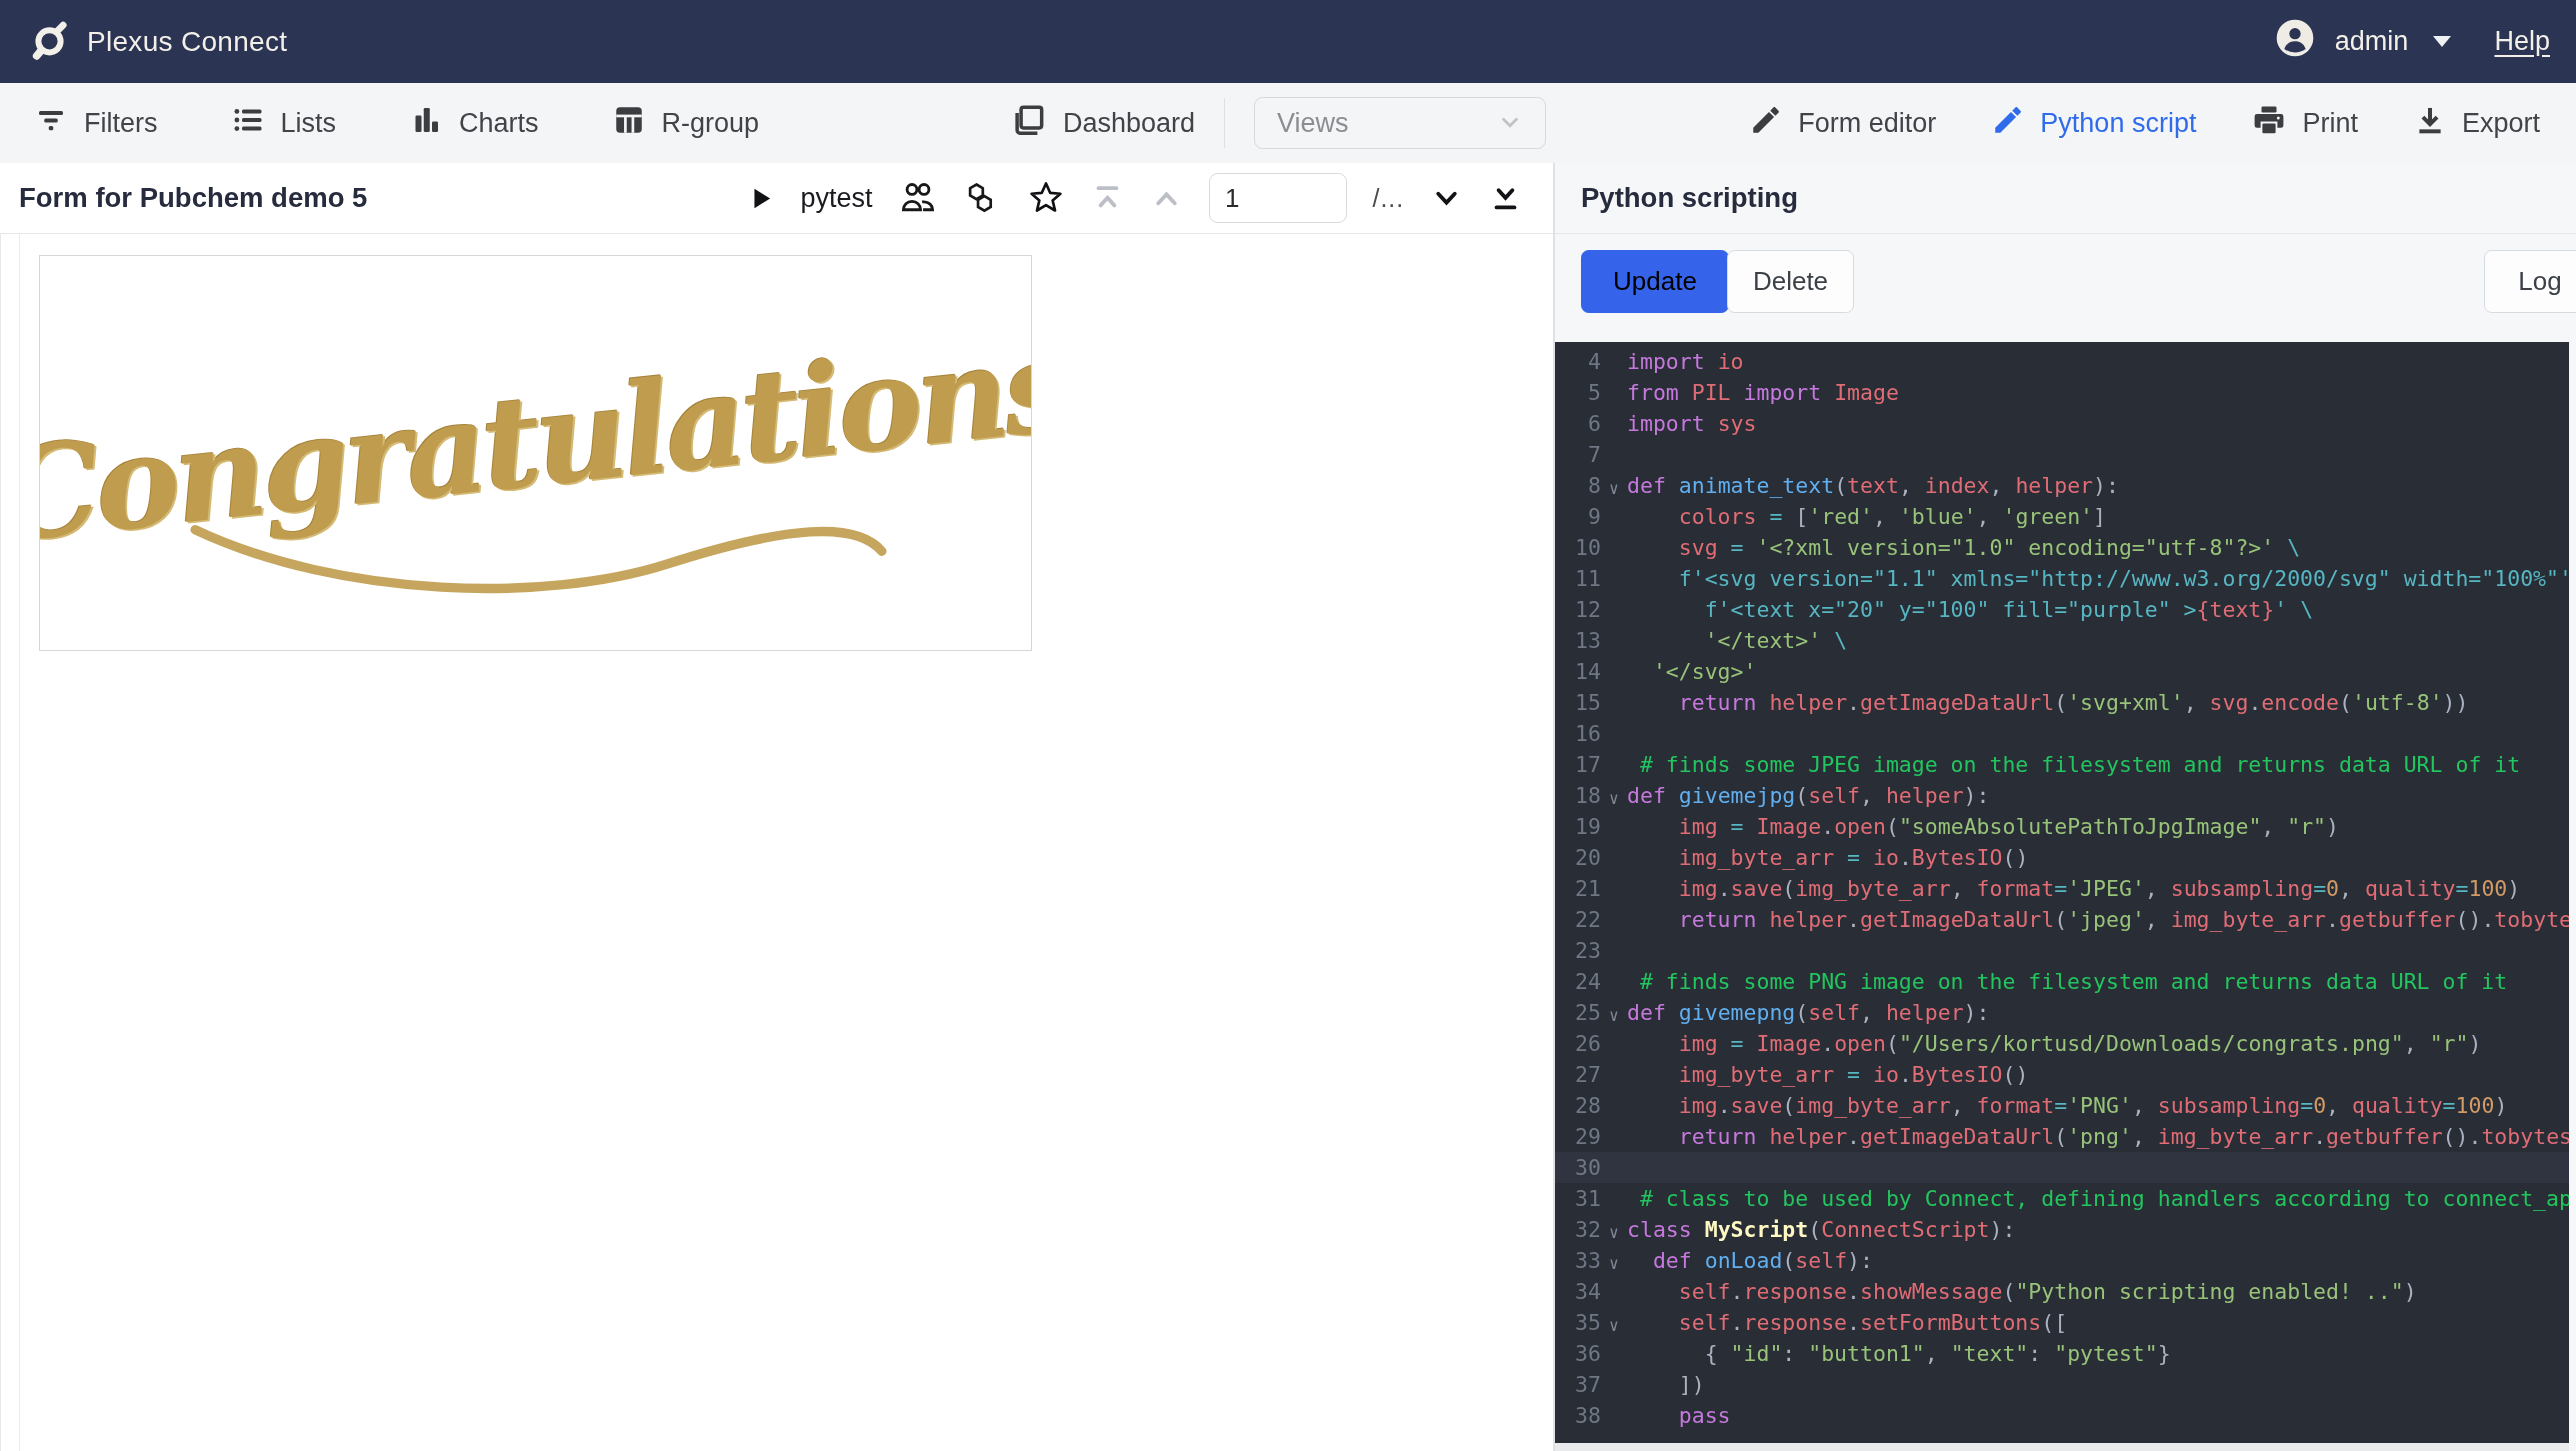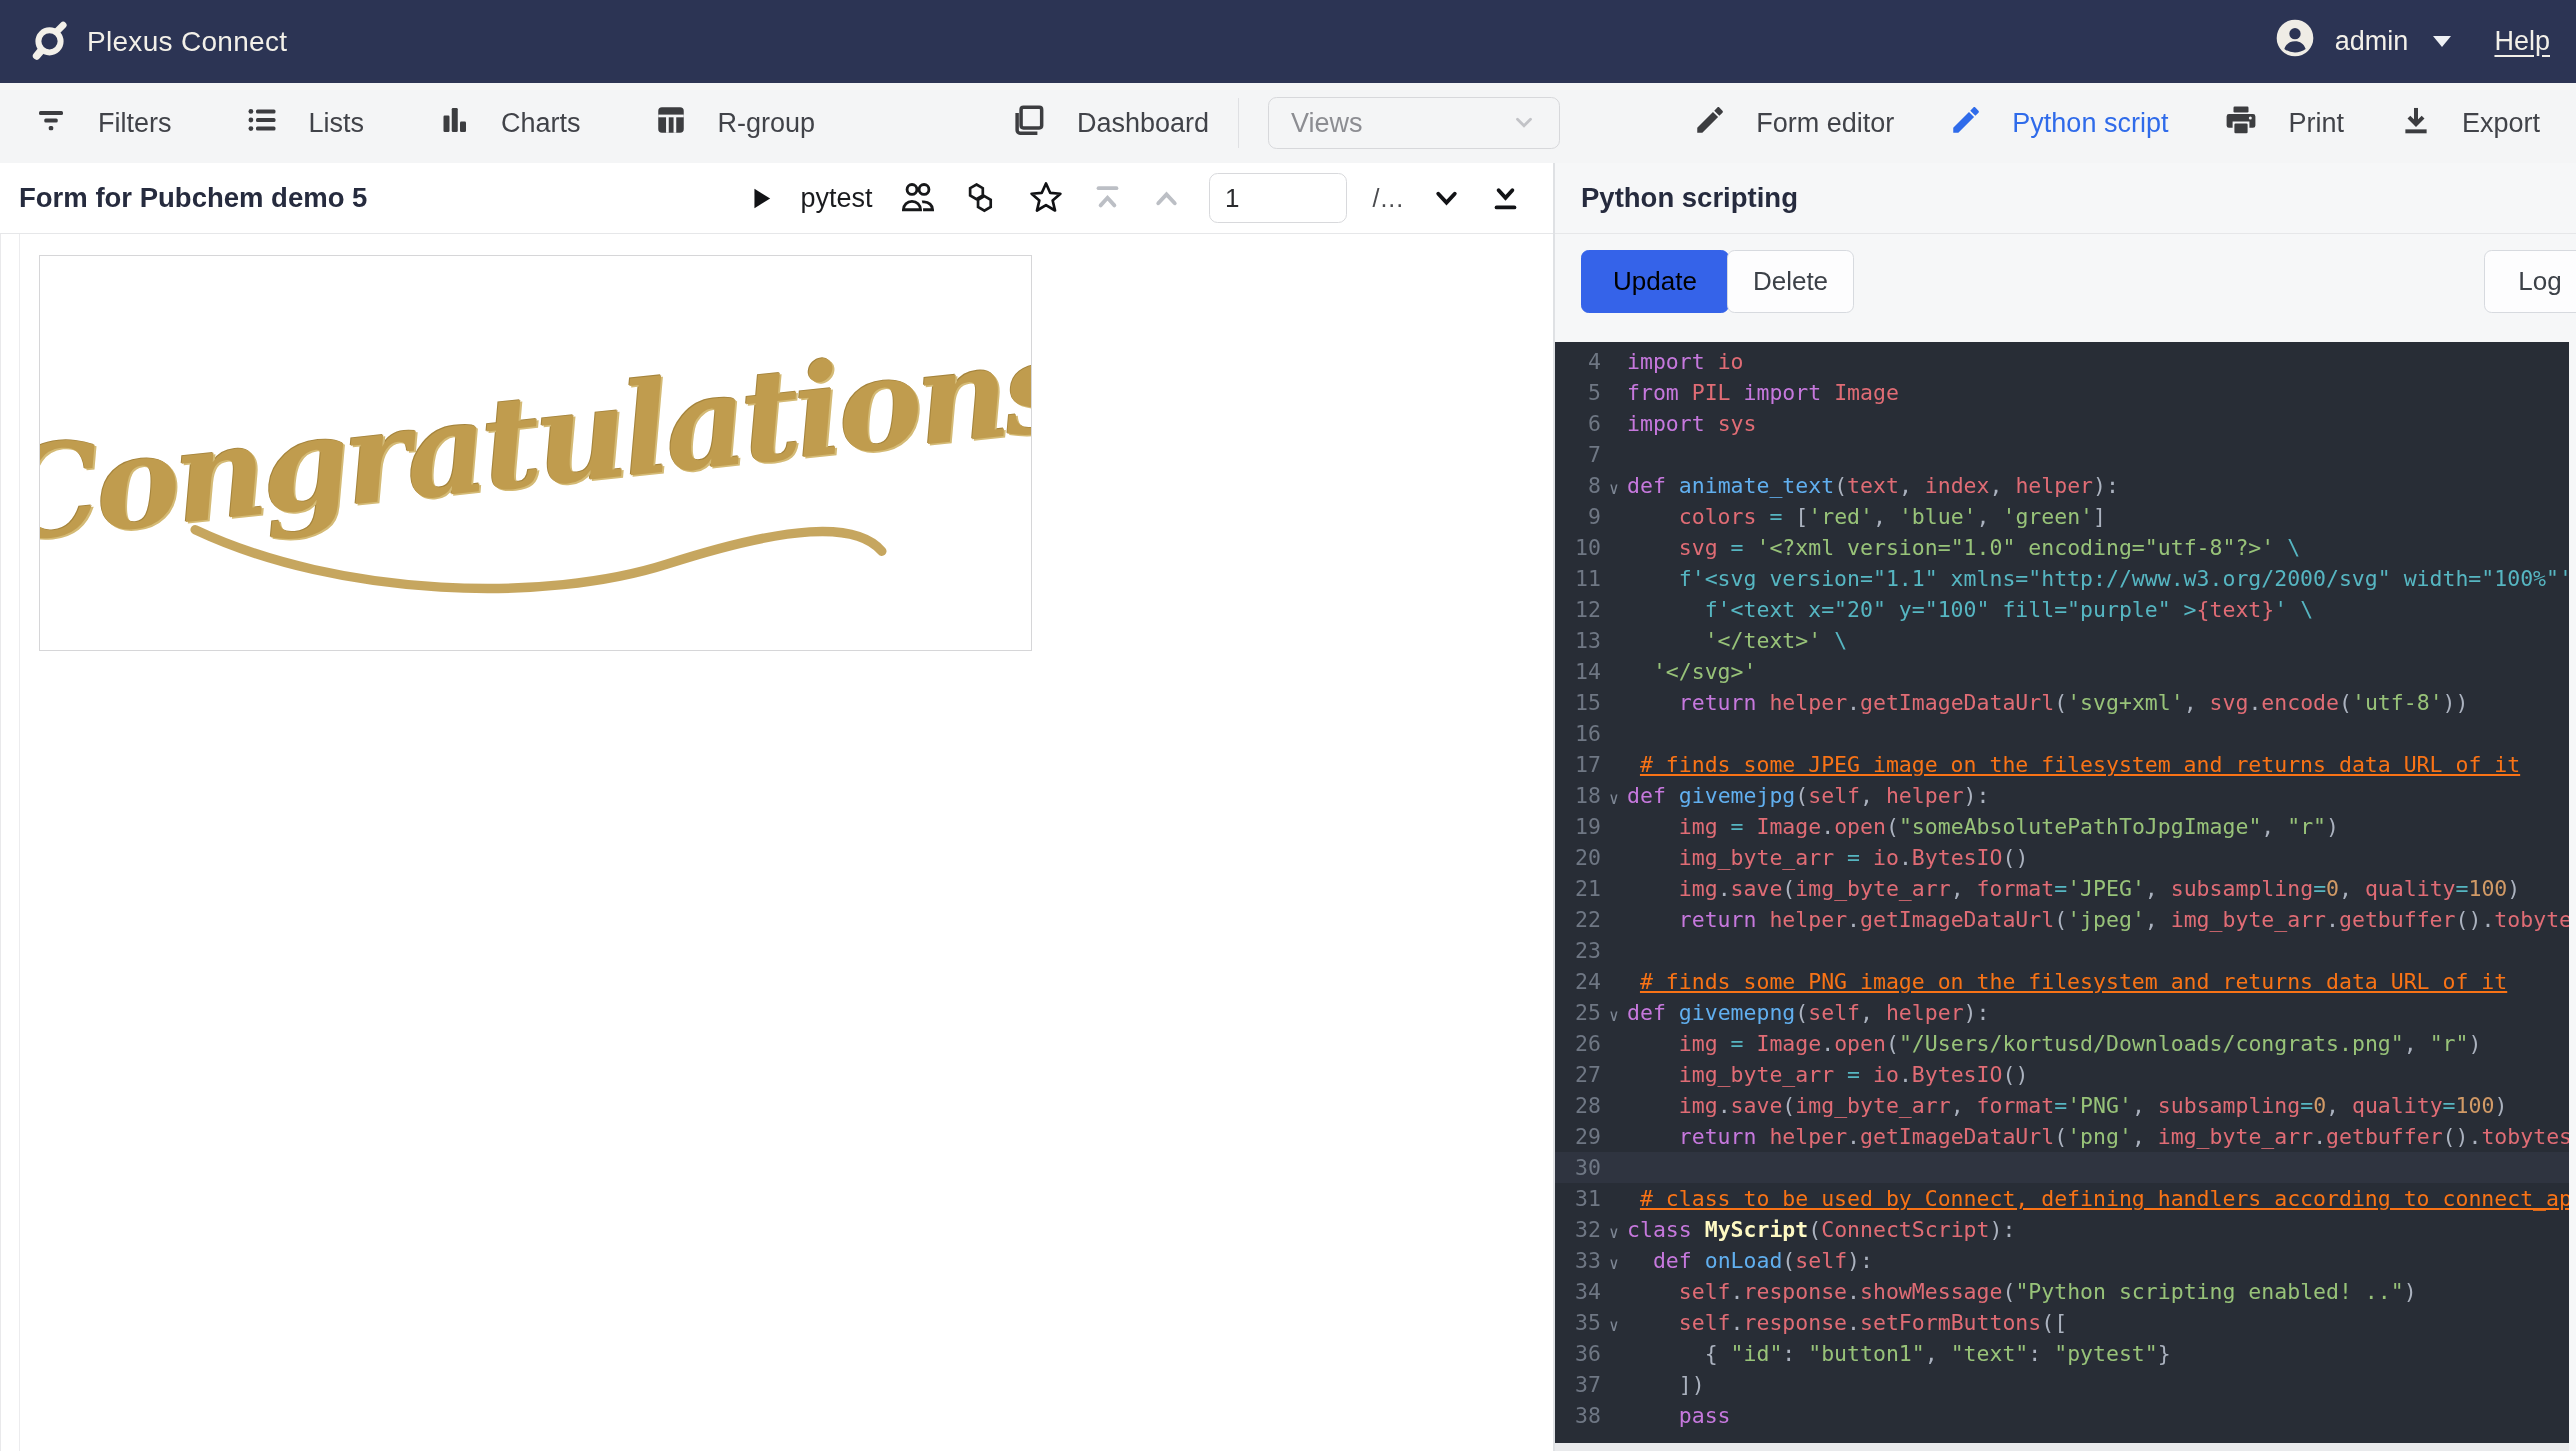--- a/index.html
+++ b/index.html
@@ -17,21 +17,21 @@
                 border-top:11.2px solid #eef0f4; margin-left:5.2px; }
   .help-link { font-size:27px; color:#f3f0e9; text-decoration:underline; text-underline-offset:5.2px; margin-left:20.6px; cursor:pointer; }
 
   
   .toolbar { position:absolute; left:0; top:83px; width:2576px; height:81px; background:#f4f5f6;
              border-bottom:0.9px solid #e3e4e6; }
   .tb-group { position:absolute; top:0; height:80px; display:flex; align-items:center; }
   .tb-left  { left:33px;  gap:72px; }
   .tb-center{ left:1010px; gap:29px; }
   .tb-right { right:36px; gap:55px; }
-  .tb-item { display:flex; align-items:center; gap:29px; font-size:27px; color:#414349; cursor:pointer; white-space:nowrap;text-align:center; }
+  .tb-item { display:flex; align-items:center; gap:15px; font-size:27px; color:#414349; cursor:pointer; white-space:nowrap;text-align:center; }
   .tb-item svg { flex:0 0 auto; }
   .tb-item.active { color:#2f6bea; }
   .vsep { width:0.9px; height:50px; background:#dfe0e3; }
   .views-box { display:flex; align-items:center; justify-content:space-between; width:292px; height:52px;
                border:0.9px solid #d7d8db; border-radius:8.6px; background:#f4f5f6; padding:0 22px; cursor:pointer; }
   .views-box .views-label { font-size:27px; color:#8c8d92; }
 
   
   .form-header { position:absolute; left:0; top:163px; width:1553px; height:71px; background:#ffffff;
                  border-bottom:0.9px solid #e6e7e9; display:flex; align-items:center; padding:0 31px 0 19px; }
@@ -83,21 +83,21 @@
   .src  { flex:1 1 auto; white-space:pre; overflow:hidden; }
   .tok-kw  { color:#c678dd; }
   .tok-fn  { color:#61afef; }
   .tok-cls { color:#fef9c3;font-weight:bold; }
   .tok-var { color:#e06c75; }
   .tok-str { color:#98c379; }
   .tok-fstr{ color:#56b6c2; }
   .tok-op  { color:#56b6c2; }
   .tok-num { color:#d19a66; }
   .tok-pun { color:#abb2bf; }
-  .tok-com { color:#f97316;text-decoration:underline; }
+  .tok-com { color:#22c55e; }
   .tok-pl  { color:#abb2bf; }
   .editor-hscroll { position:absolute; left:0; top:1209px; width:1014px; height:8.6px; background:#e9eaec; }
 </style>
 </head>
 <body>
 
 <div class="page">
 
   <div class="navbar">
     <div class="brand">

